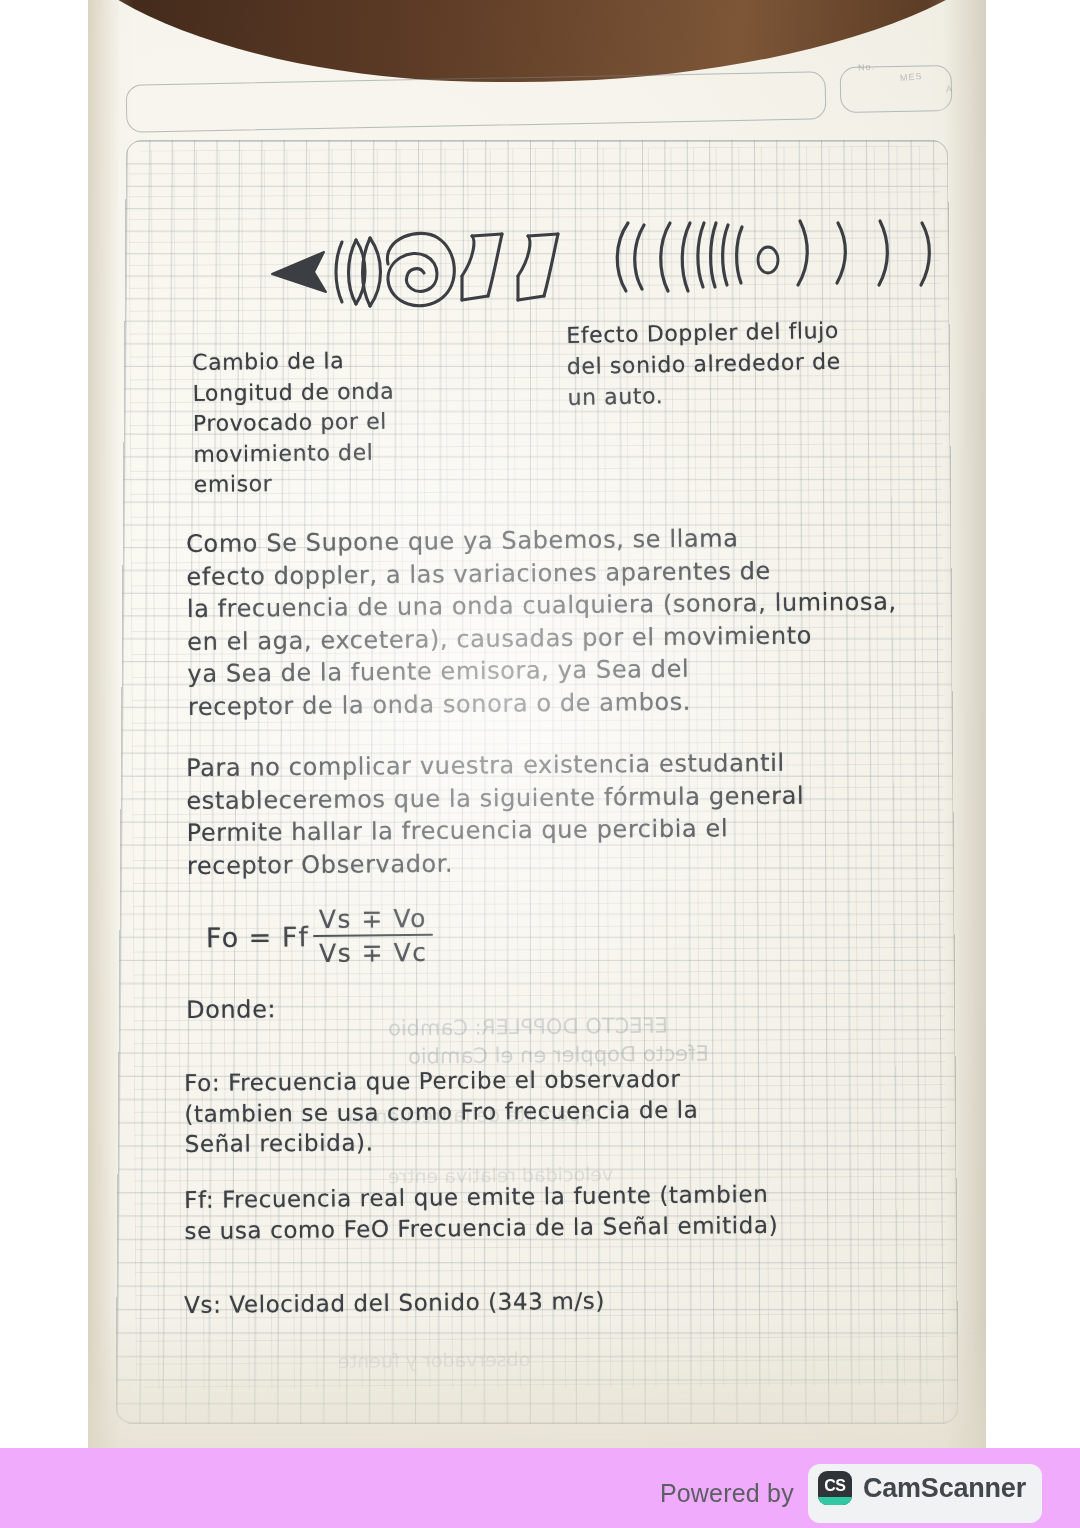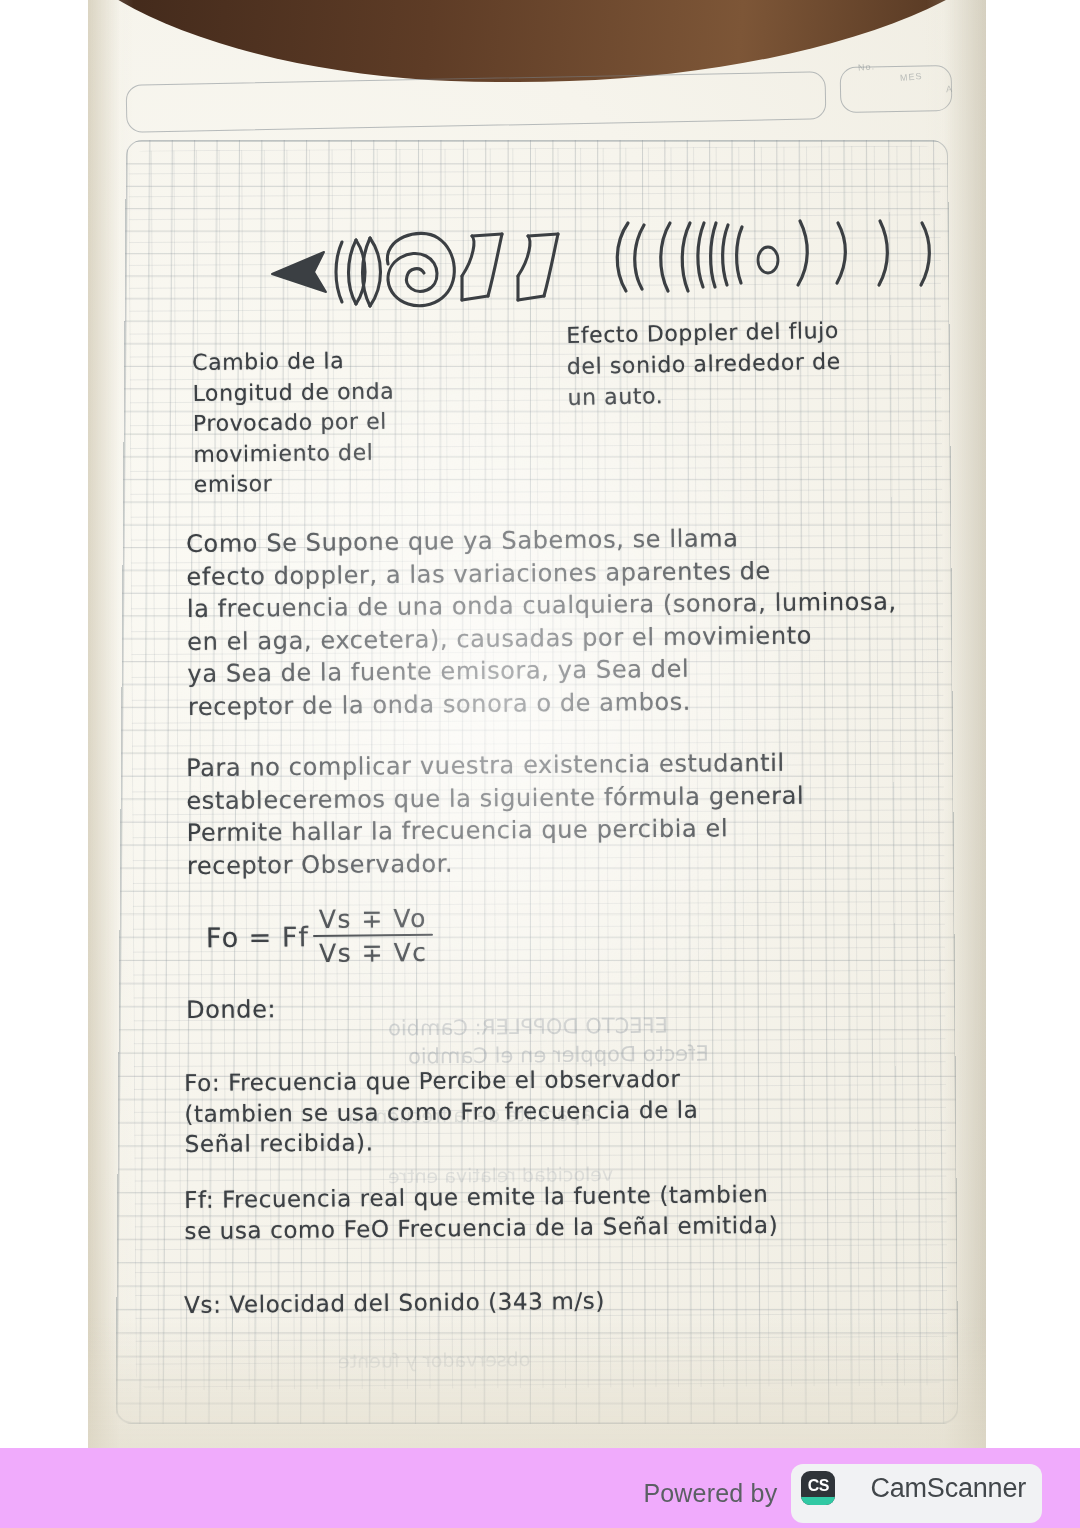--- a/index.html
+++ b/index.html
@@ -212,25 +212,24 @@
     letter-spacing: -.5px;
     position: relative; z-index: 2;
     margin-bottom: 4px;
   }
   .cs-logo .cs-strip {
     position: absolute; left: 0; bottom: 0; width: 100%; height: 8px;
     background: #31c9a4;
   }
   .cs-name {
     font-family: "Liberation Sans", sans-serif;
-    font-weight: normal;
+    font-weight: bold;
     font-size: 27px;
     color: #42474b;
     letter-spacing: -.2px;
-    margin-left: 24px;
   }
 </style>
 </head>
 <body>
 
 <div id="page">
 
   <div class="desk-top"></div>
 
   <div class="paper">

